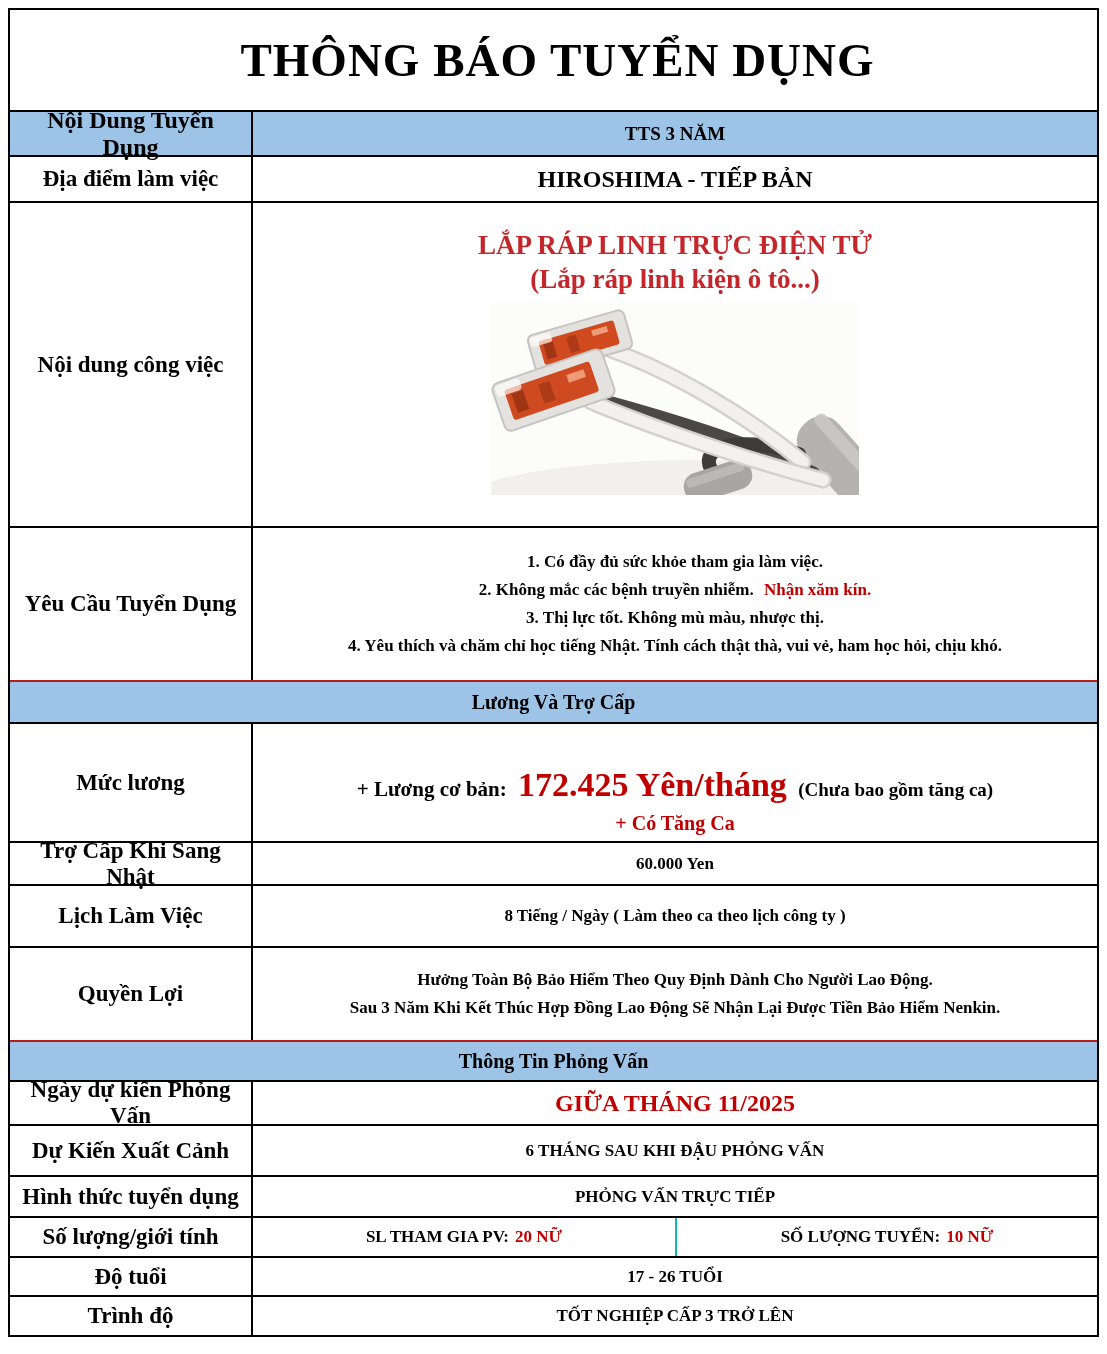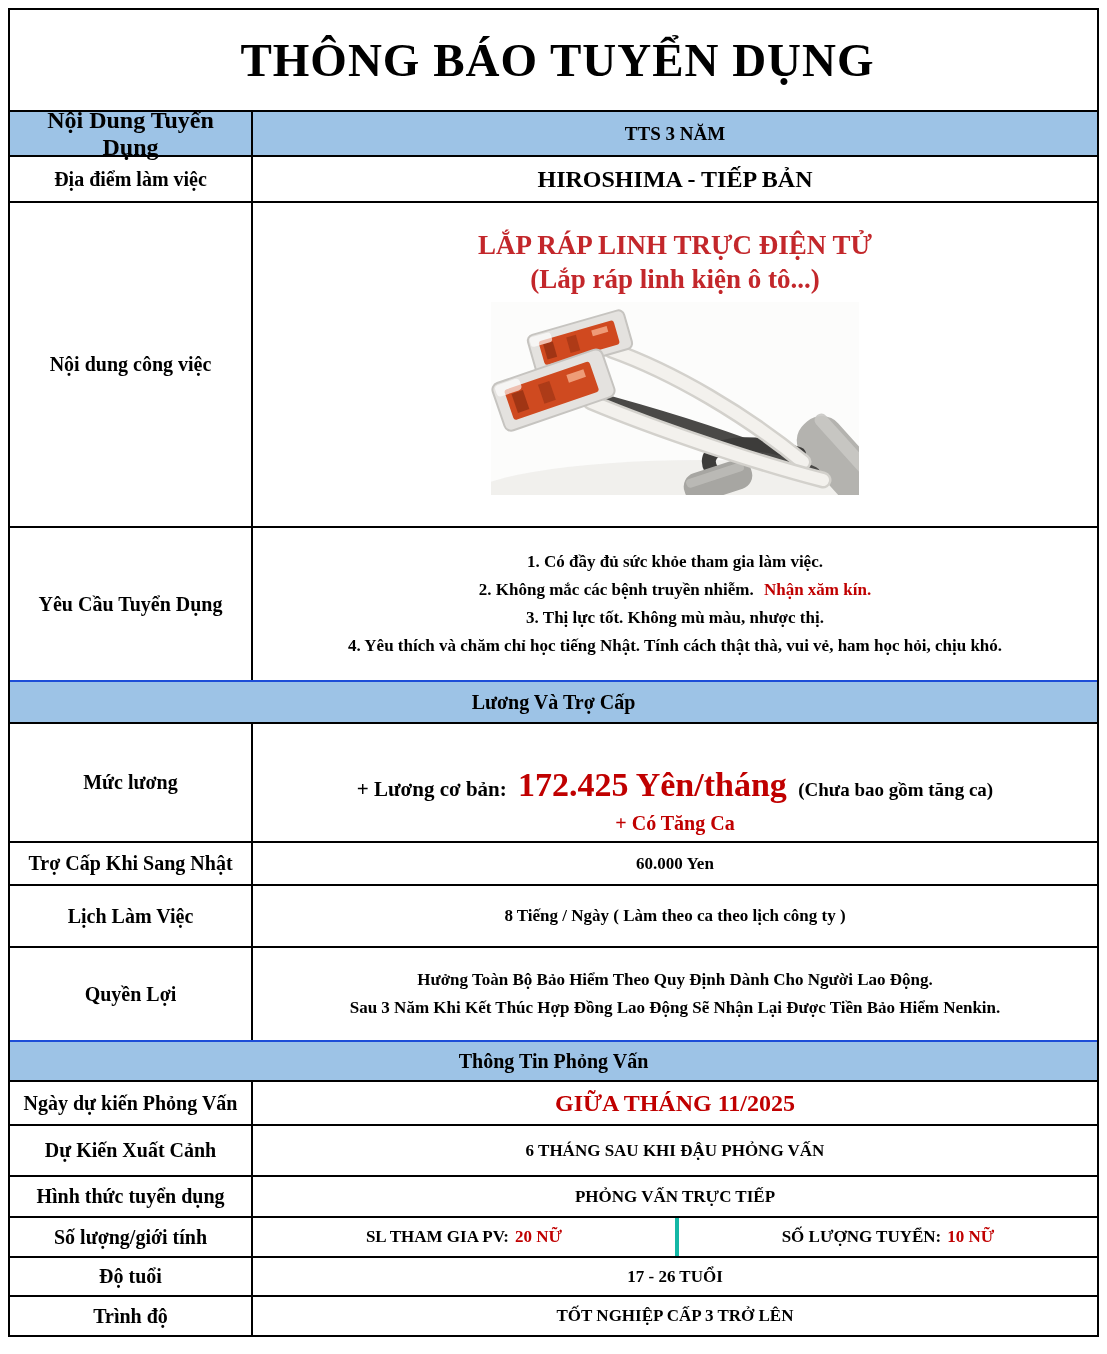--- a/index.html
+++ b/index.html
@@ -11,30 +11,30 @@
     color: #000;
   }
   .sheet { width: 1107px; height: 1354px; padding: 8px 8px 0 8px; background:#fff; }
   .doc { width: 1091px; border: 2px solid #000; background: #fff; }
   .row { display: flex; border-top: 2px solid #000; align-items: stretch; }
   .row.first { border-top: none; }
   .label-cell {
     flex: 0 0 243px; width: 243px;
     border-right: 2px solid #000;
     display: flex; align-items: center; justify-content: center;
-    text-align: center; font-size: 20px; padding: 2px 8px;
+    text-align: center; font-size: 23px; padding: 2px 8px;
   }
   .value-cell {
     flex: 1 1 auto;
     display: flex; flex-direction: column; align-items: center; justify-content: center;
     text-align: center; font-size: 17px; padding: 2px 10px;
   }
   .band-row {
     display: flex; align-items: center; justify-content: center;
-    border-top: 2px solid #1d4ed8;
+    border-top: 2px solid #b91c1c;
     background: var(--band_blue, #9dc3e6);
     font-size: 20px; text-align: center;
   }
   .blue-bg { background: var(--band_blue, #9dc3e6); }
   .title-row { display:flex; align-items:center; justify-content:center;padding-left:8px; }
   .title-text { font-size: 47px; letter-spacing: 1px; }
   .fs19 { font-size: 19px; }
   .fs18 { font-size: 24px; }
   .red { color: var(--red, #c00000); }
   .heading-red { color: var(--heading_red, #c3272b); }
@@ -45,21 +45,21 @@
   .salary-line1 { font-size: 21px; margin-top: 36px; }
   .salary-amount { font-size: 34px; padding: 0 6px; }
   .salary-note { font-size: 19px; }
   .salary-line2 { font-size: 20px; margin-top: 8px; }
   .split-cell { flex: 1 1 auto; display: flex; align-items: stretch; padding: 0; }
   .split-half {
     flex: 1 1 50%;
     display: flex; align-items: center; justify-content: center;
     font-size: 17px; text-align: center; padding: 14px 8px;
   }
-  .split-half.second { border-left: 4px solid #14b8a6; }
+  .split-half.second { border-left: 2px solid #14b8a6; }
   .gap-left { margin-left: 6px; }
   .photo-wrap { margin-top: 6px; }
 </style>
 </head>
 <body>
 
 <div class="sheet">
   <div class="doc">
 
     <div class="row first title-row" style="height:100px">

